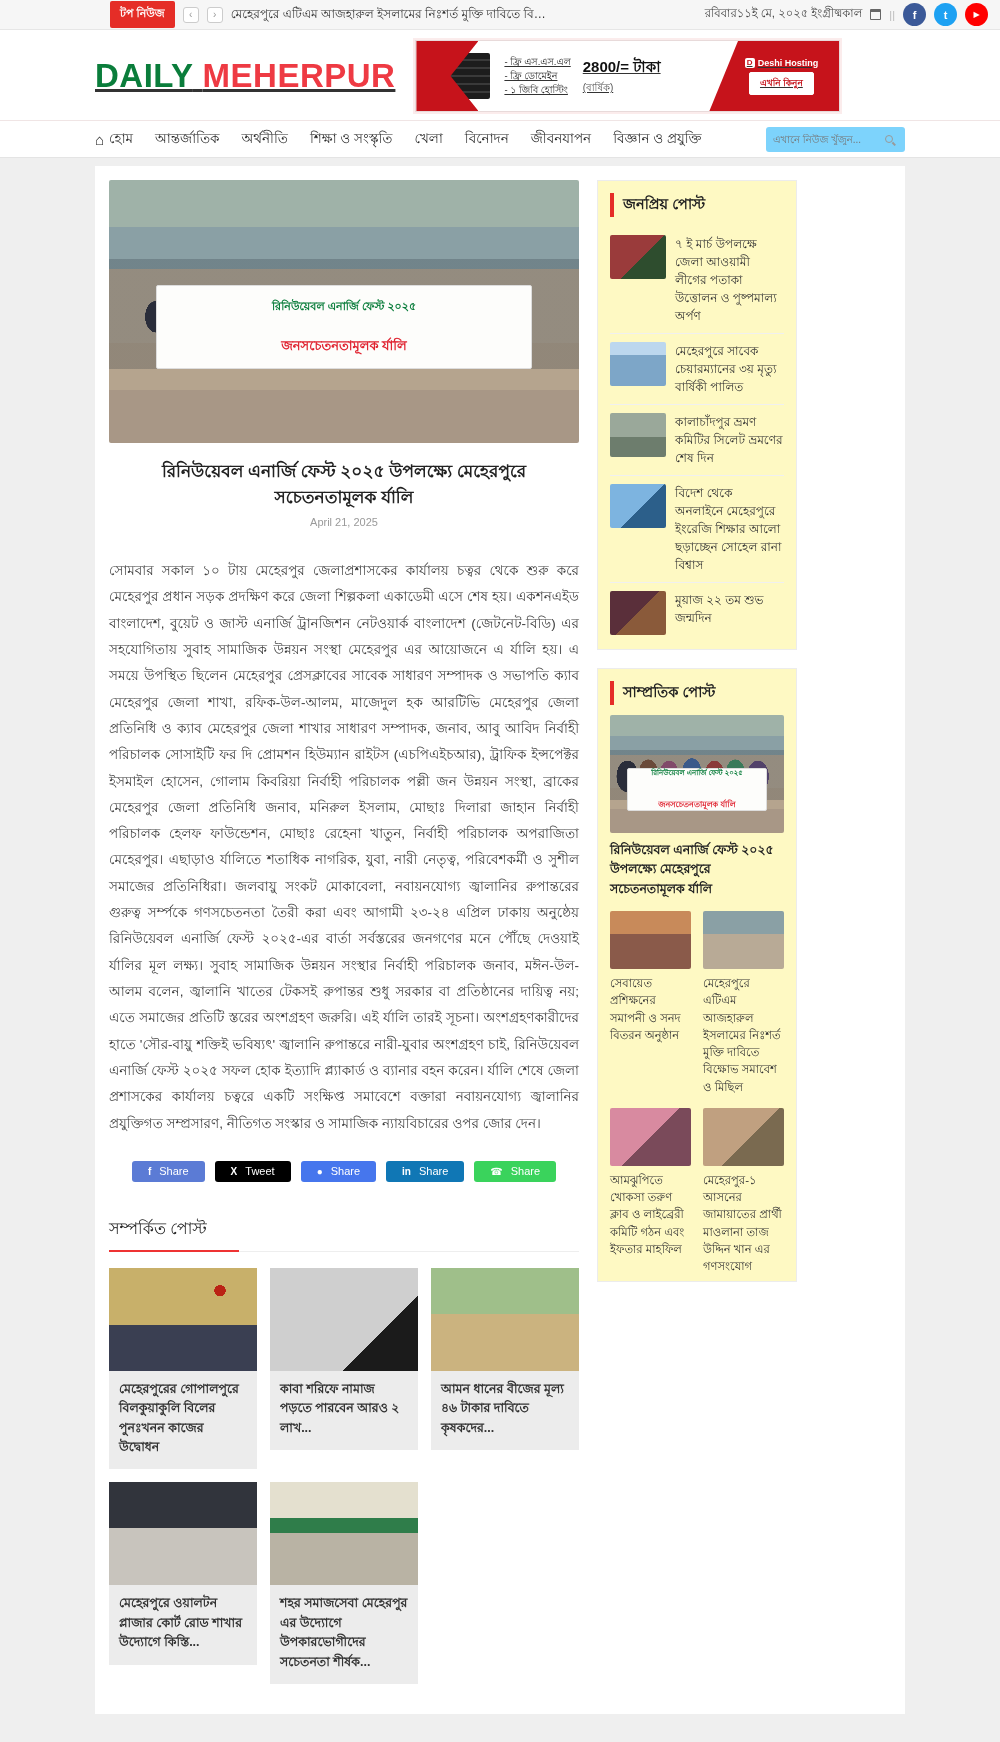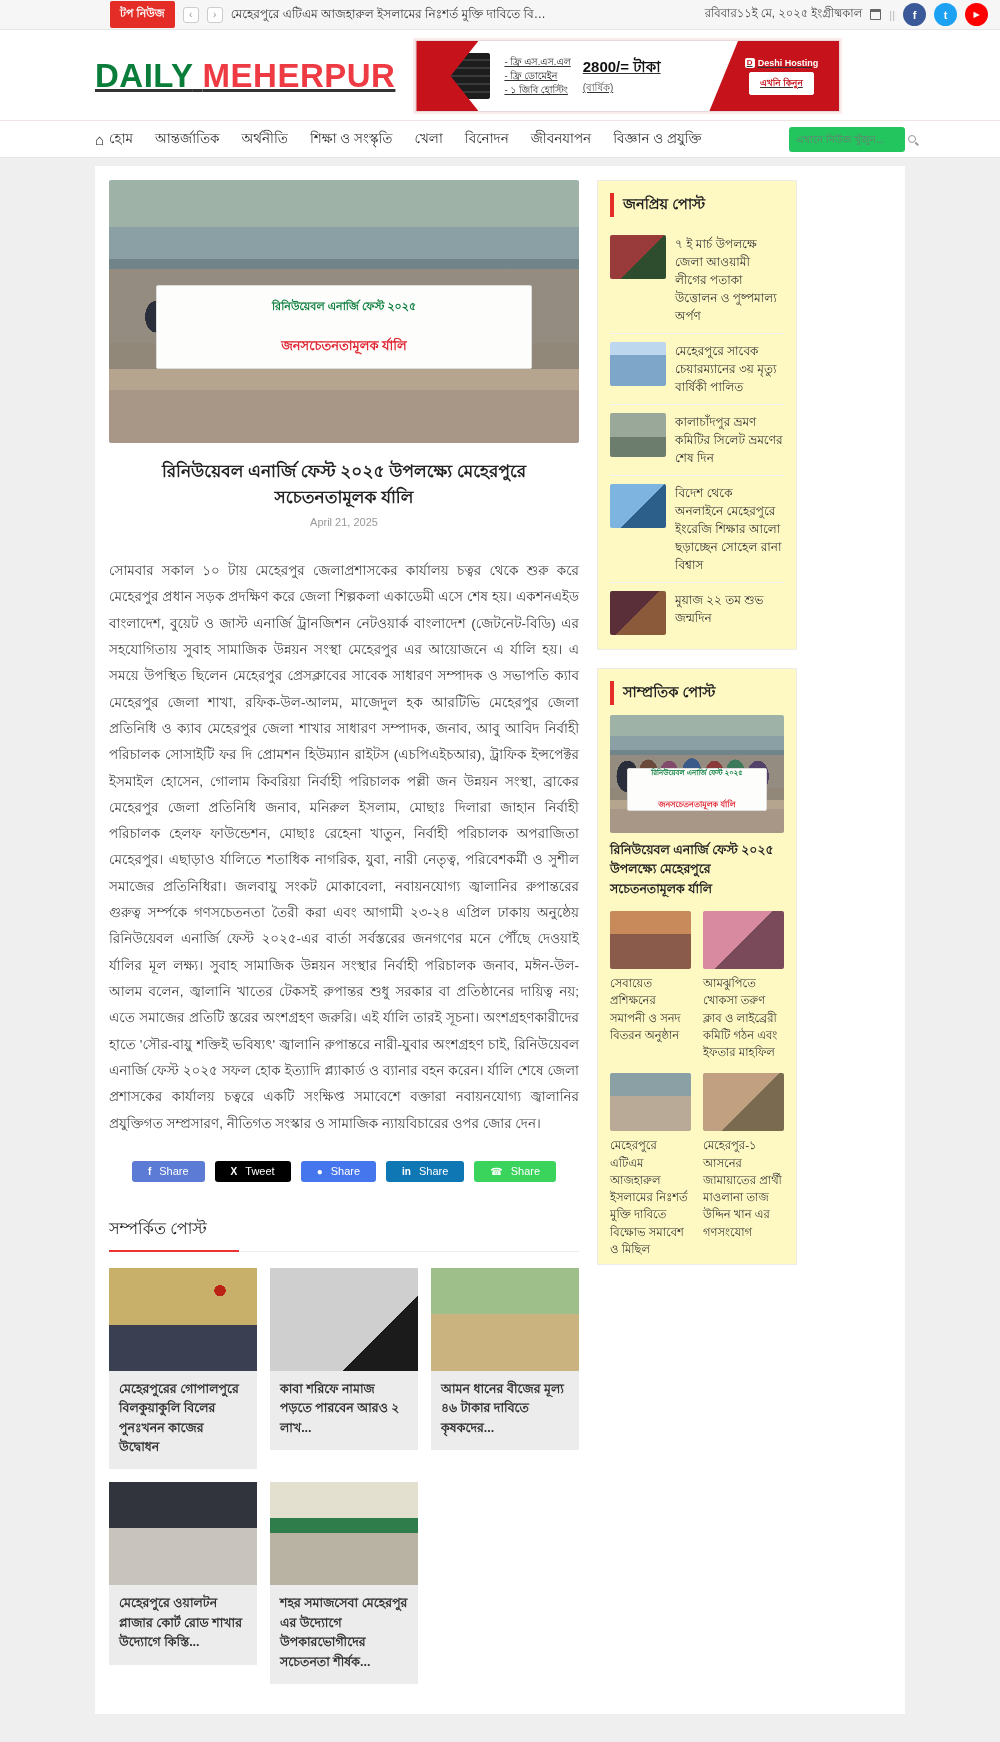--- a/index.html
+++ b/index.html
@@ -49,21 +49,21 @@
   .ad-brand .d-ic { background:#fff; color:#c6131b; width:10px; height:10px; font-size:8px; line-height:10px;
     text-align:center; border-radius:2px; display:inline-block; }
   .ad-cta { background:#fff; color:#c6131b; border:1px solid #fff; font-size:9px; font-weight:bold;
     padding:3px 10px; border-radius:2px; cursor:pointer; }
 
   
   .nav { background:#fff; border-top:1px solid #f0e5e5; border-bottom:1px solid #e4e4e4; height:38px; }
   .nav-inner { display:flex; align-items:center; height:100%; gap:22px; }
   .nav-item { font-size:13.5px; color:#2b2b2b; cursor:pointer; white-space:nowrap; display:flex; align-items:center; gap:5px; }
   .home-ic { font-size:15px; color:#222; }
-  .nav-search { margin-left:auto; background:#22c55e; border-radius:3px; height:25px; width:116px;
+  .nav-search { margin-left:auto; background:#7dd3fc; border-radius:3px; height:25px; width:139px;
     display:flex; align-items:center; padding:0 7px; gap:22px; }
   .nav-search input { border:0; background:transparent; outline:0; width:90px; font-size:10px; color:#555;
     font-family:"Liberation Sans","DejaVu Sans",sans-serif; }
   .search-ic { width:8px; height:8px; border:1.5px solid #999; border-radius:50%; position:relative; flex:none; }
   .search-ic:after { content:""; position:absolute; width:4px; height:1.5px; background:#999;
     transform:rotate(45deg); right:-4px; bottom:-2px; }
 
   
   .main-wrap { padding:8px 0 0; }
   .content-card { background:#fff; padding:14px 14px 30px; display:flex; gap:18px; align-items:flex-start; }
@@ -319,26 +319,26 @@
             </div>
           </div>
           <div class="recent-main-title">রিনিউয়েবল এনার্জি ফেস্ট ২০২৫ উপলক্ষ্যে মেহেরপুরে সচেতনতামূলক র্যালি</div>
         </div>
         <div class="recent-grid">
           <div class="recent-cell">
             <div class="recent-cell-img ph-training"></div>
             <div class="recent-cell-title">সেবায়েত প্রশিক্ষনের সমাপনী ও সনদ বিতরন অনুষ্ঠান</div>
           </div>
           <div class="recent-cell">
+            <div class="recent-cell-img ph-rally-sm"></div>
+            <div class="recent-cell-title">মেহেরপুরে এটিএম আজহারুল ইসলামের নিঃশর্ত মুক্তি দাবিতে বিক্ষোভ সমাবেশ ও মিছিল</div>
+          </div>
+          <div class="recent-cell">
             <div class="recent-cell-img ph-iftar"></div>
             <div class="recent-cell-title">আমঝুপিতে খোকসা তরুণ ক্লাব ও লাইব্রেরী কমিটি গঠন এবং ইফতার মাহফিল</div>
-          </div>
-          <div class="recent-cell">
-            <div class="recent-cell-img ph-rally-sm"></div>
-            <div class="recent-cell-title">মেহেরপুরে এটিএম আজহারুল ইসলামের নিঃশর্ত মুক্তি দাবিতে বিক্ষোভ সমাবেশ ও মিছিল</div>
           </div>
           <div class="recent-cell">
             <div class="recent-cell-img ph-jamaat"></div>
             <div class="recent-cell-title">মেহেরপুর-১ আসনের জামায়াতের প্রার্থী মাওলানা তাজ উদ্দিন খান এর গণসংযোগ</div>
           </div>
         </div>
       </div>
     </div>
 
   </div>

